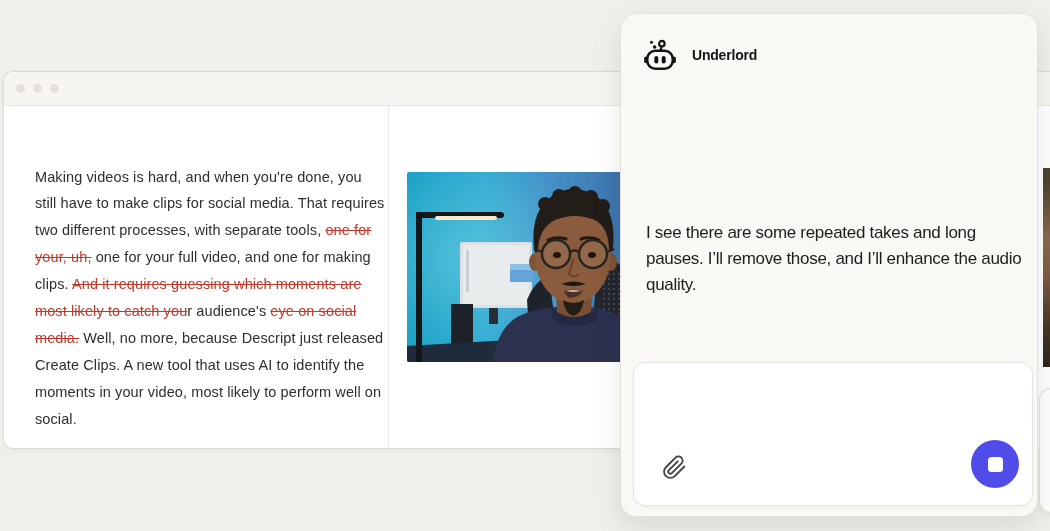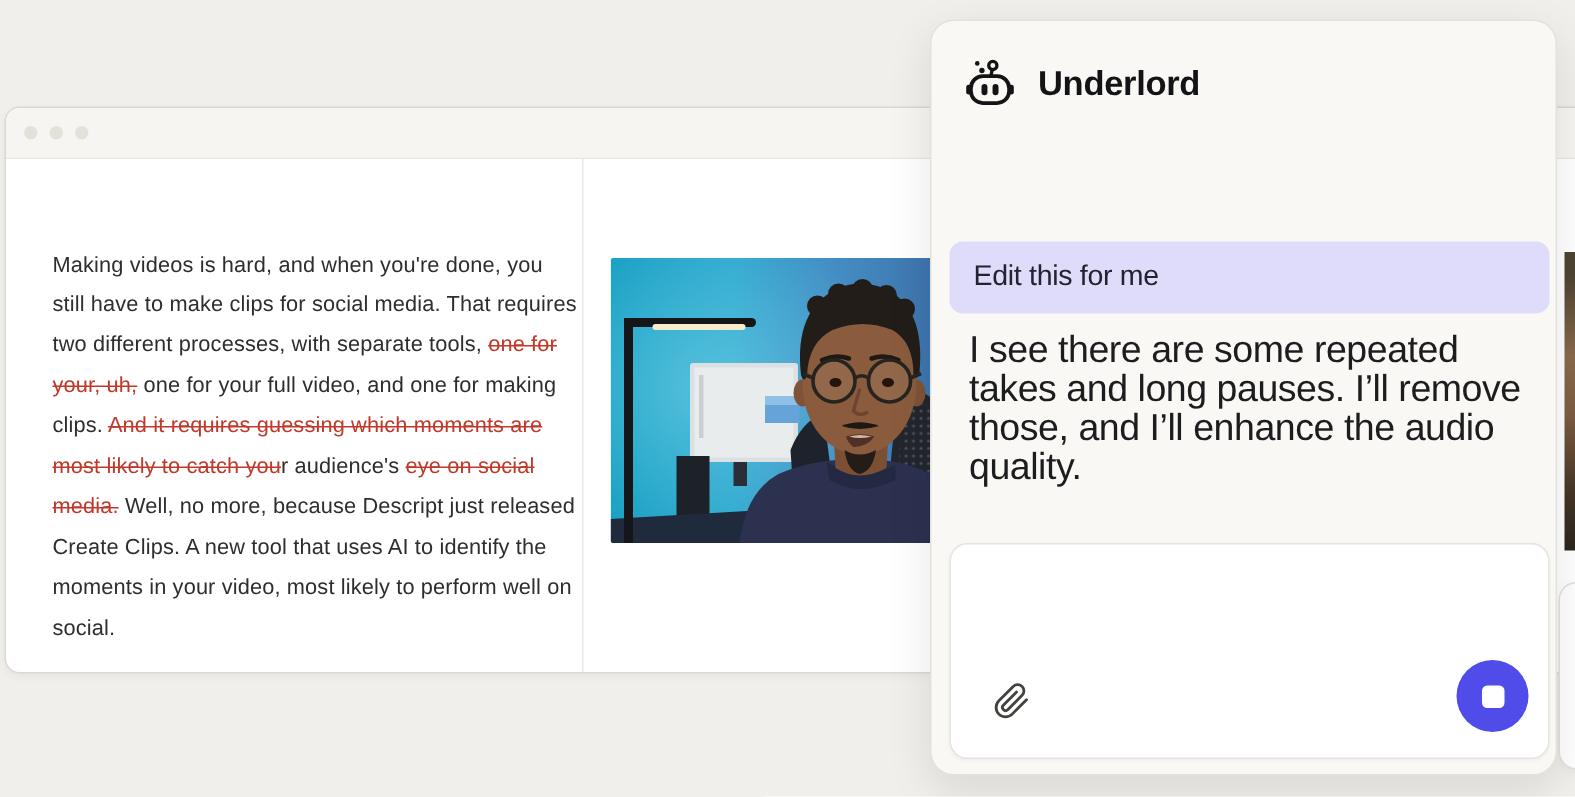--- a/index.html
+++ b/index.html
@@ -53,31 +53,31 @@
 
   
   .underlord-panel {
     position:absolute; left:620px; top:13px; width:418px; height:504px; z-index:3;
     background:#f9f8f5; border:1px solid #e4e1db; border-radius:16px;
     box-shadow:0 10px 30px rgba(0,0,0,0.10);
   }
   .panel-header {
     position:absolute; left:20px; top:24px; display:flex; align-items:center; gap:13px;
   }
-  .panel-title { font-size:23px; font-weight:700; color:#141417; letter-spacing:-0.2px; }
+  .panel-title { font-size:14px; font-weight:700; color:#141417; letter-spacing:-0.2px; }
 
   .user-bubble {
     position:absolute; left:12px; top:147px; width:400px; height:48px;
     background:#dedcfa; border-radius:9px;
     display:flex; align-items:center; padding:0 16px;
     font-size:19px; color:#222230; letter-spacing:-0.2px;
   }
   .assistant-msg {
     position:absolute; left:25px; top:206px; width:382px;
-    font-size:25px; line-height:26px; color:#1d1d1f; letter-spacing:-0.3px;
+    font-size:17px; line-height:26px; color:#1d1d1f; letter-spacing:-0.3px;
   }
   .status-msg {
     position:absolute; left:25px; top:293px;
     font-size:19.5px; color:#a3a19c; letter-spacing:-0.2px;
   }
 
   .composer {
     position:absolute; left:12px; top:348px; width:400px; height:144px;
     background:#ffffff; border:1px solid #e7e4de; border-radius:12px;
     box-shadow:0 1px 3px rgba(0,0,0,0.04);
@@ -196,23 +196,20 @@
       <rect x="14" y="19" width="4.2" height="8" rx="2.1" fill="#141417"></rect>
       <rect x="21.8" y="19" width="4.2" height="8" rx="2.1" fill="#141417"></rect>
       <rect x="3.2" y="19.5" width="3.4" height="7" rx="1.7" fill="#141417"></rect>
       <rect x="33.4" y="19.5" width="3.4" height="7" rx="1.7" fill="#141417"></rect>
       <circle cx="11" cy="4.5" r="1.6" fill="#141417"></circle>
       <circle cx="14.3" cy="9.5" r="1.9" fill="#141417"></circle>
     </svg>
     <span class="panel-title">Underlord</span>
   </div>
 
-  <div class="user-bubble">
-    <span>Edit this for me</span>
-  </div>
 
   <div class="assistant-msg">I see there are some repeated takes and long pauses. I’ll remove those, and I’ll enhance the audio quality.</div>
 
 
   <div class="composer">
     <div class="chat-input" role="textbox"></div>
     <button class="attach-button">
       <svg viewBox="0 0 24 24" width="25" height="25" aria-hidden="true">
         <path d="M21.44 11.05l-9.19 9.19a6 6 0 01-8.49-8.49l9.19-9.19a4 4 0 015.66 5.66l-9.2 9.19a2 2 0 01-2.82-2.83l8.49-8.48" fill="none" stroke="#45433f" stroke-width="1.8" stroke-linecap="round" stroke-linejoin="round"></path>
       </svg>

